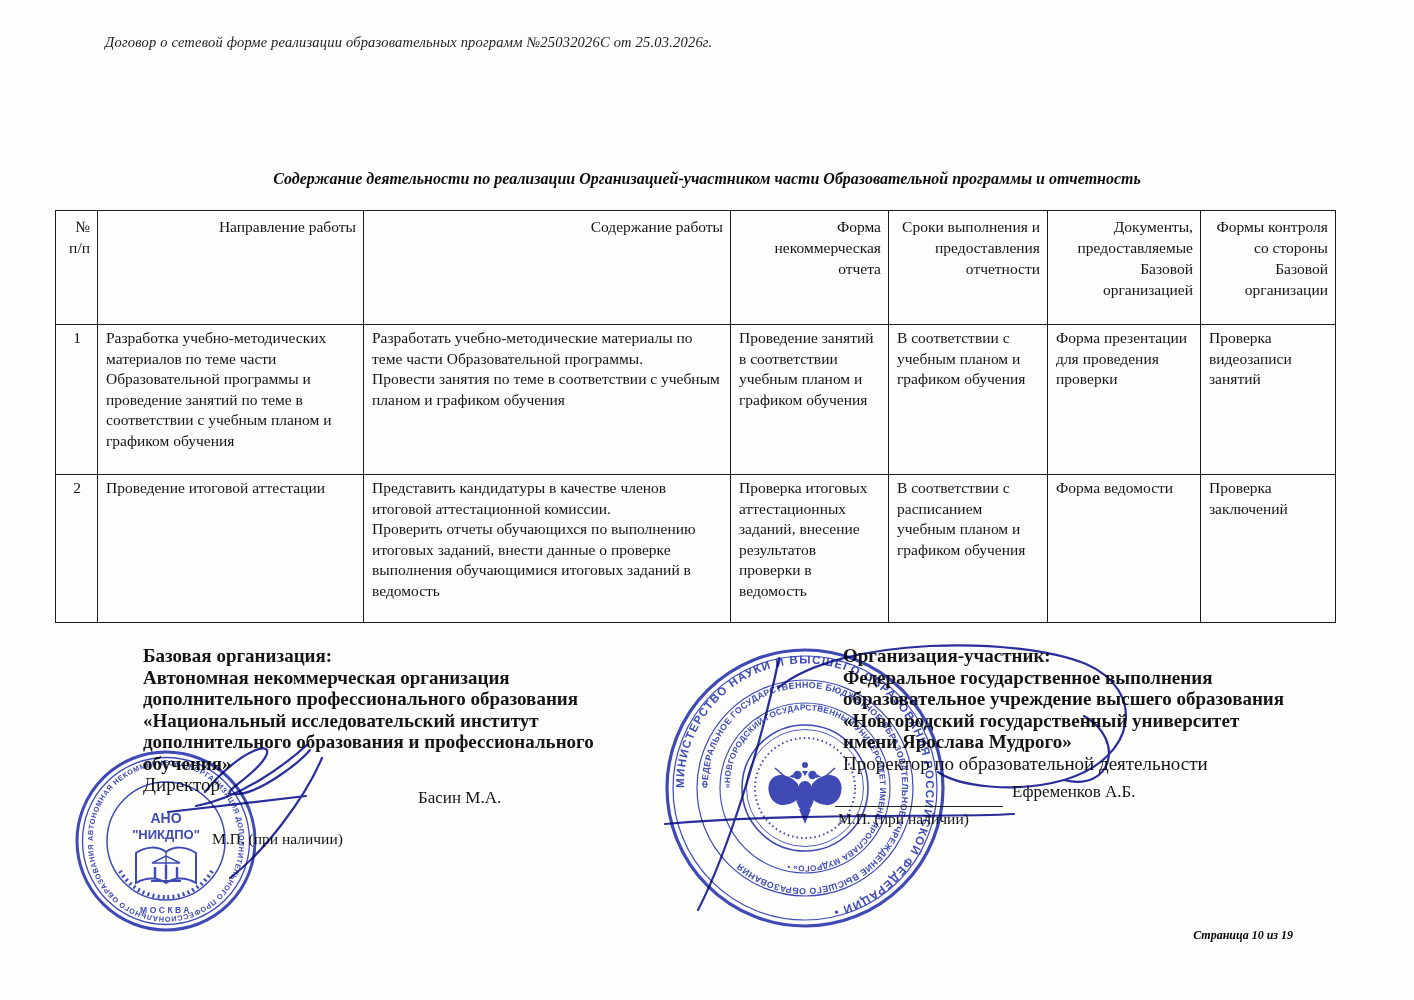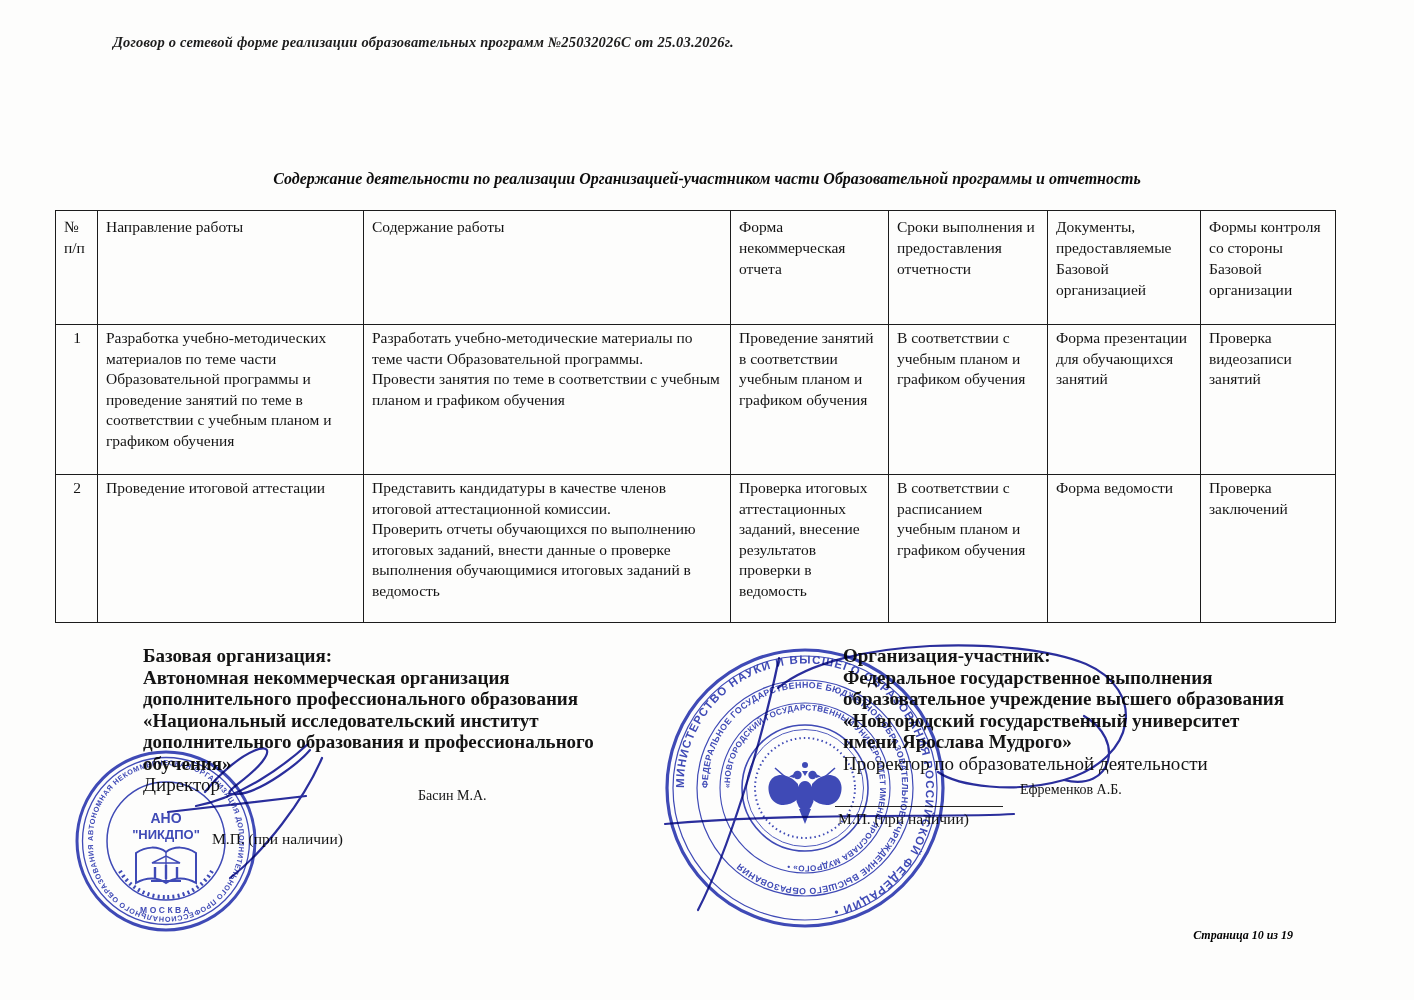--- a/index.html
+++ b/index.html
@@ -1,53 +1,53 @@
 <!DOCTYPE html>
 <html><head>
 <meta charset="utf-8">
 <style>
   html,body{margin:0;padding:0;background:#888;}
   .page{
     position:relative;width:1414px;height:1000px;background:#fdfdfc;
     font-family:"Liberation Serif","DejaVu Serif",serif;color:#141414;overflow:hidden;
   }
   .doc-topline{
-    position:absolute;left:105px;top:34px;font-size:14.5px;font-style:italic;font-weight:700;
-    letter-spacing:.2px;color:#1d1d1d;margin-left:8px;
+    position:absolute;left:105px;top:34px;font-size:14.5px;font-style:italic;font-weight:400;
+    letter-spacing:.2px;color:#1d1d1d;
   }
   .appendix{
     position:absolute;right:121px;top:60px;width:480px;text-align:right;
     font-size:16px;line-height:23px;white-space:pre-line;color:#111;
   }
   .doc-title{
     position:absolute;left:0;top:170px;width:100%;text-align:center;
     font-size:16px;font-weight:700;color:#0d0d0d;font-style:italic;
   }
   table.activity{
     position:absolute;left:55px;top:210px;border-collapse:collapse;table-layout:fixed;
     width:1280px;font-size:15.5px;
   }
   table.activity th,table.activity td{
     border:1.6px solid #1c1c1c;vertical-align:top;padding:3px 7px 4px 8px;
     line-height:20.5px;white-space:pre-line;word-wrap:break-word;
   }
-  table.activity th{font-weight:400;text-align:left;line-height:21px;height:104px;padding-top:5px;}
+  table.activity th{font-weight:400;text-align:right;line-height:21px;height:104px;padding-top:5px;}
   table.activity td.num{text-align:center;}
   table.activity tbody tr:nth-child(1){height:150px;}
   table.activity tbody tr:nth-child(2){height:148px;}
   .sig-block{position:absolute;top:645px;font-size:19px;line-height:21.5px;}
   .sig-left{left:143px;width:480px;}
   .sig-right{left:843px;width:500px;}
   .sig-label{font-weight:700;}
   .org-name{font-weight:700;white-space:pre-line;}
   .sig-position{font-weight:400;}
-  .signer-row{position:absolute;font-size:14px;}
+  .signer-row{position:absolute;font-size:17px;}
   .left-signer{left:418px;top:788px;}
   .right-signline{position:absolute;left:835px;top:786px;width:168px;border-bottom:1.4px solid #222;height:20px;}
-  .right-signer{left:1012px;top:782px;margin-left:8px;}
+  .right-signer{left:1012px;top:782px;}
   .mp-note{position:absolute;font-size:15.5px;}
   .mp-left{left:212px;top:830px;}
   .mp-right{left:838px;top:810px;}
   .page-footer{
     position:absolute;right:121px;top:928px;font-size:12px;font-style:italic;font-weight:700;color:#000000;
   }
   .stamp{position:absolute;mix-blend-mode:multiply;opacity:.92;pointer-events:none;}
   .stamp-left{left:68px;top:745px;}
   .stamp-right{left:652px;top:640px;}
   .signature-overlay{position:absolute;left:0;top:0;width:1414px;height:1000px;mix-blend-mode:multiply;pointer-events:none;}
@@ -84,21 +84,21 @@
         </tr>
       </thead>
     <tbody>
         <tr>
           <td class="num">1</td>
           <td>Разработка учебно-методических материалов по теме части Образовательной программы и проведение занятий по теме в соответствии с учебным планом и графиком обучения</td>
           <td>Разработать учебно-методические материалы по теме части Образовательной программы.
 Провести занятия по теме в соответствии с учебным планом и графиком обучения</td>
           <td>Проведение занятий в соответствии учебным планом и графиком обучения</td>
           <td>В соответствии с учебным планом и графиком обучения</td>
-          <td>Форма презентации для обучающихся занятий</td>
+          <td>Форма презентации для проведения проверки</td>
           <td>Проверка видеозаписи занятий</td>
         </tr>
         <tr>
           <td class="num">2</td>
           <td>Проведение итоговой аттестации</td>
           <td>Представить кандидатуры в качестве членов итоговой аттестационной комиссии.
 Проверить отчеты обучающихся по выполнению итоговых заданий, внести данные о проверке выполнения обучающимися итоговых заданий в ведомость</td>
           <td>Проверка итоговых аттестационных заданий, внесение результатов проверки в ведомость</td>
           <td>В соответствии с расписанием учебным планом и графиком обучения</td>
           <td>Форма ведомости</td>

